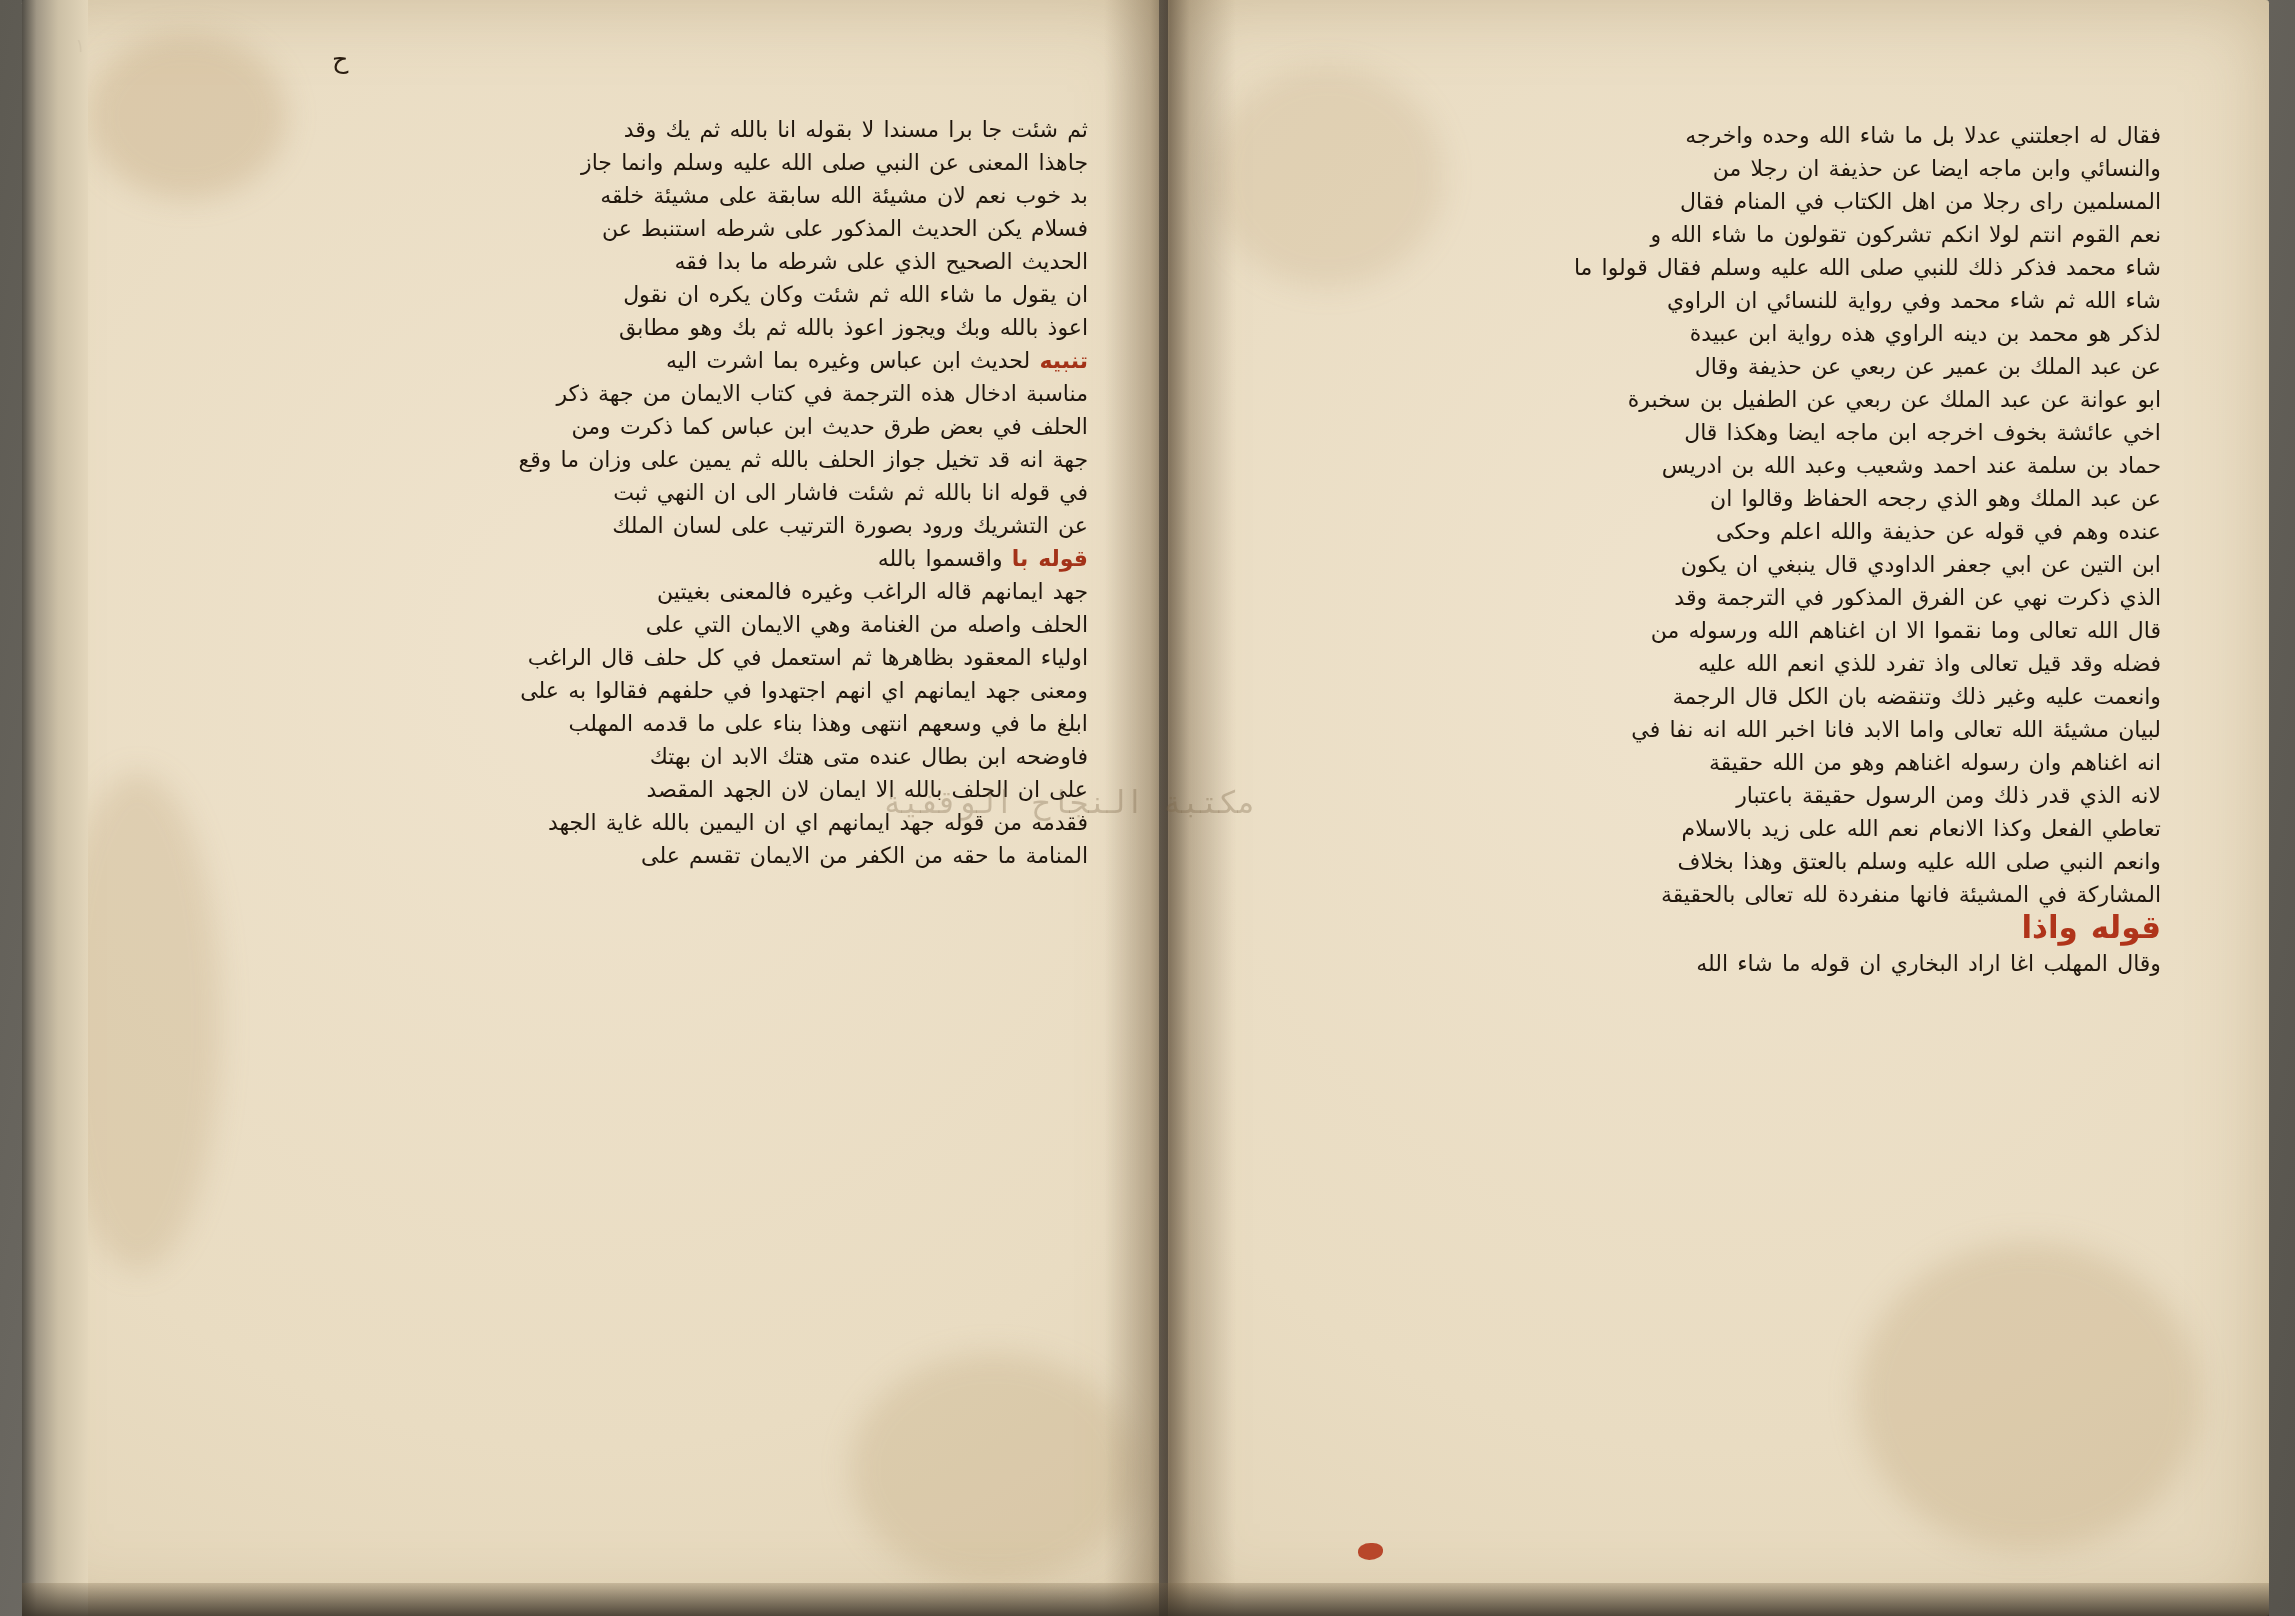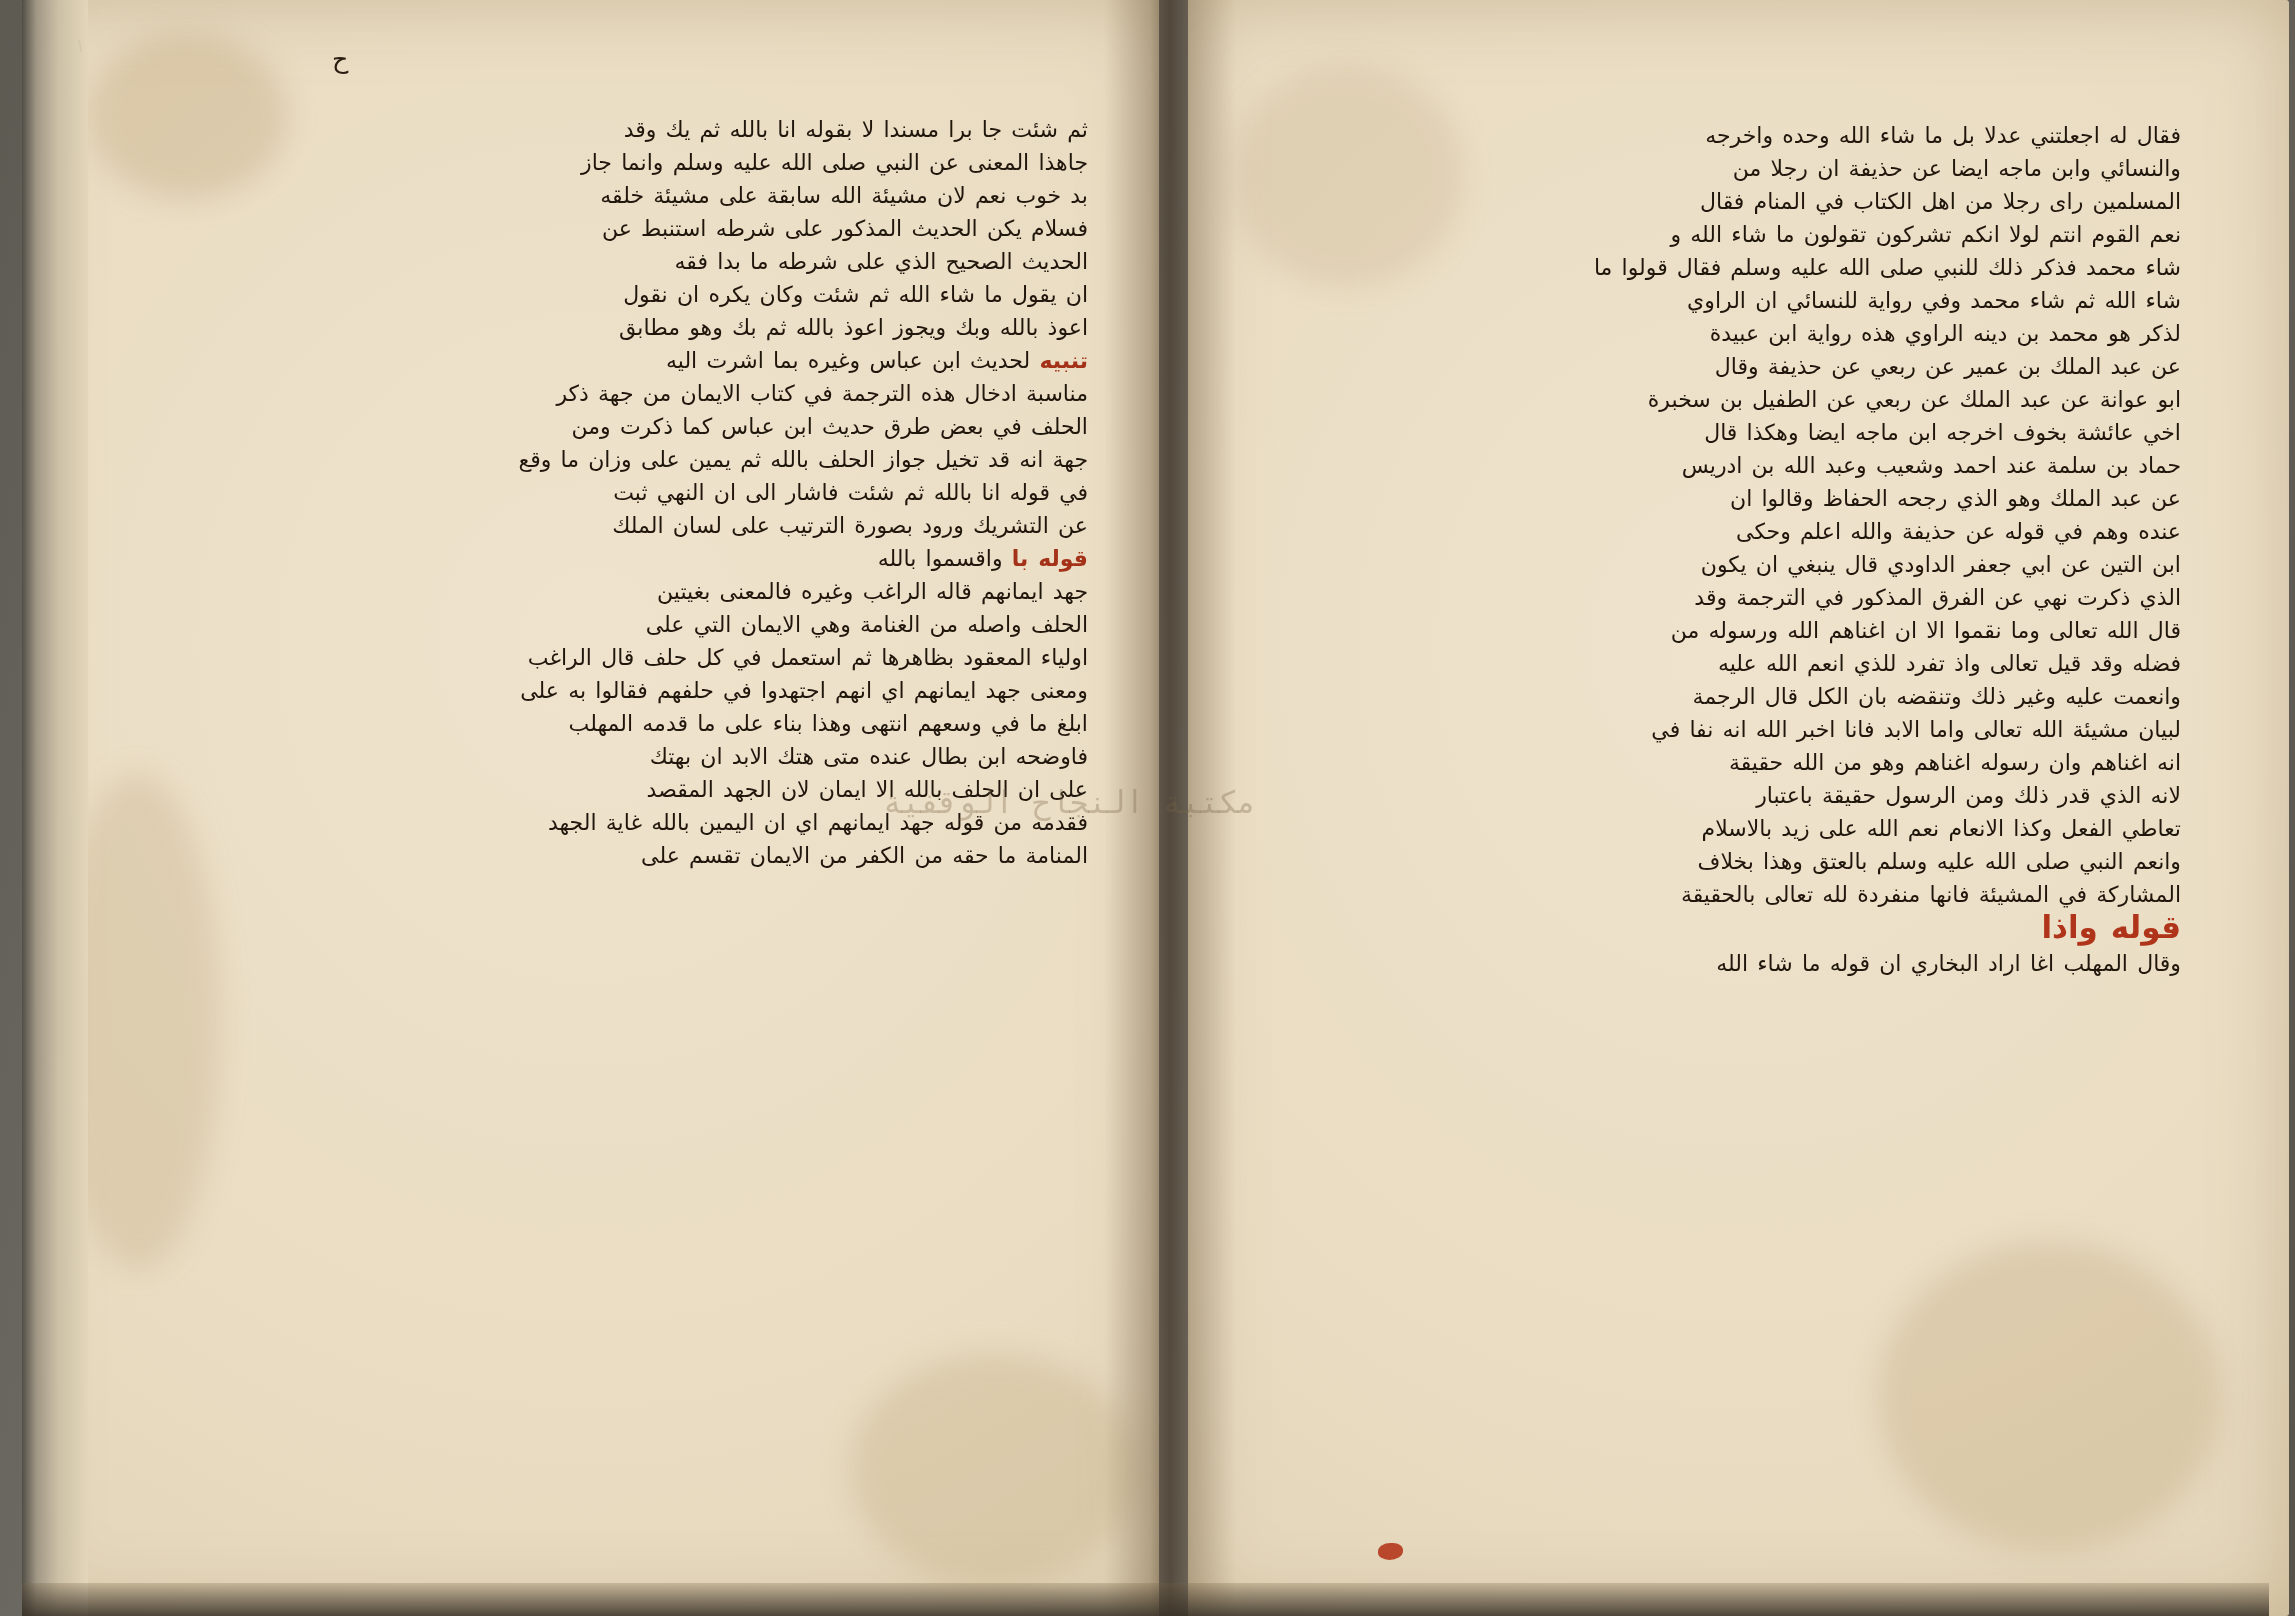--- a/index.html
+++ b/index.html
@@ -43,21 +43,20 @@
     left: 0px;
     width: 1137px;
     border-radius: 3.3px 0 0 3.3px;
     background:
       radial-gradient(130% 100% at 62% 45%, #f2e7d2 0%, #ead ubicaci 0%, #e9dcc2 58%, #d9c9a8 100%);
   }
   .leaf-right {
     left: 1146px;
     width: 1101px;
     border-radius: 0 3.3px 3.3px 0;
-    margin-left: 20px;
   }
   
   .gutter {
     position: absolute;
     left: 1082px;
     top: 0;
     width: 132px;
     height: 1616px;
     background: linear-gradient(90deg,
       rgba(90,70,45,0.00) 0%,

